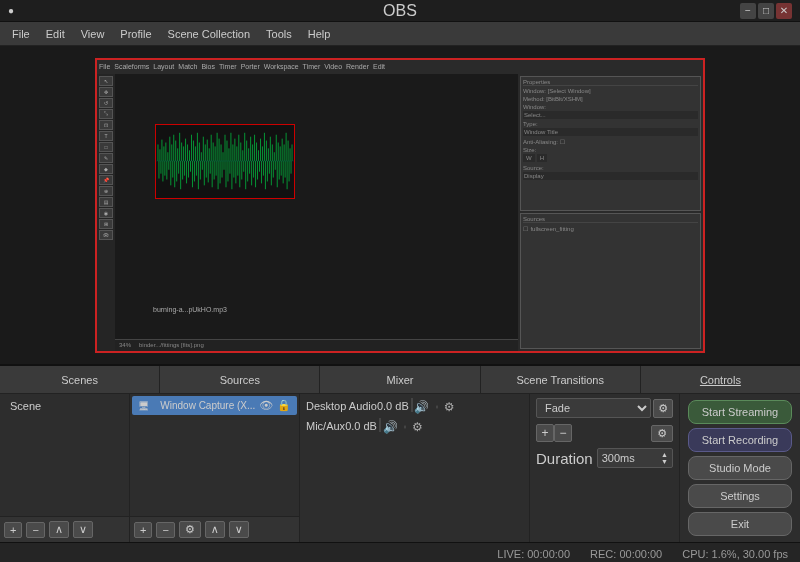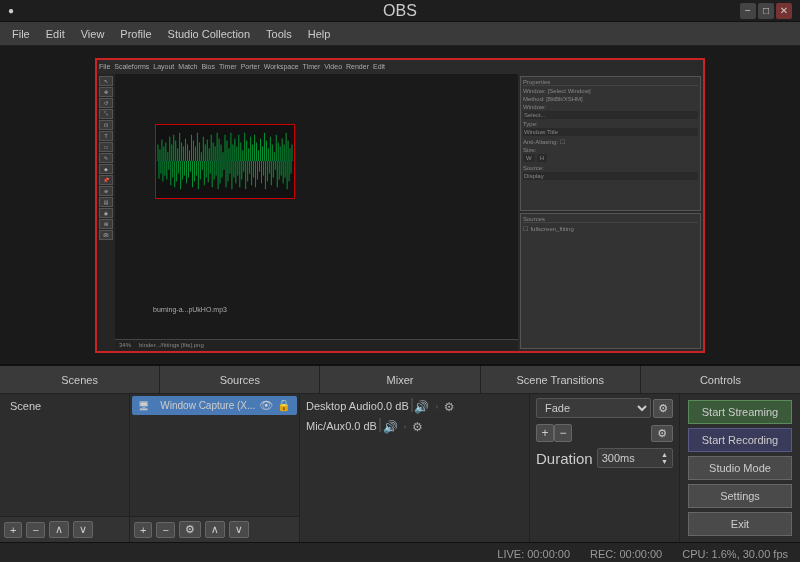--- a/index.html
+++ b/index.html
@@ -170,21 +170,21 @@
     }
     .panel-header {
       flex: 1;
       display: flex;
       align-items: center;
       justify-content: center;
       font-size: 11px;
       color: #ccc;
       border-right: 1px solid #222;
     }
-    .panel-header:last-child { border-right: none; }
+    .panel-header:last-child { border-right: none; text-decoration: underline; }
 
     #panel-content {
       display: flex;
       flex: 1;
       background: #2d2d2d;
     }
 
     
     #scenes-panel {
       width: 130px;
@@ -351,21 +351,21 @@
       padding: 6px 8px;
       gap: 4px;
     }
     .ctrl-btn {
       background: #4a4a4a;
       border: 1px solid #666;
       color: #ccc;
       font-size: 11px;
       padding: 5px 8px;
       cursor: pointer;
-      border-radius: 0;
+      border-radius: 8px;
       text-align: center;
     }
     .ctrl-btn.start-streaming { background: #3a5a3a; border-color: #5a8a5a; }
     .ctrl-btn.start-recording { background: #3a3a5a; border-color: #5a5a8a; }
 
     
     #status-bar {
       height: 22px;
       background: #252525;
       display: flex;
@@ -399,21 +399,21 @@
     <button class="title-btn">□</button>
     <button class="title-btn" style="background:#773333;">✕</button>
   </div>
 </div>
 
 <div id="menu-bar">
   <span class="menu-item">File</span>
   <span class="menu-item">Edit</span>
   <span class="menu-item">View</span>
   <span class="menu-item">Profile</span>
-  <span class="menu-item">Studio Collection</span>
+  <span class="menu-item">Scene Collection</span>
   <span class="menu-item">Tools</span>
   <span class="menu-item">Help</span>
 </div>
 
 <div id="preview-area">
   <div id="preview-content">
 
     <div class="corner-dot" style="top:-4px;left:-4px;"></div>
     <div class="corner-dot" style="top:-4px;right:-4px;"></div>
     <div class="corner-dot" style="bottom:-4px;left:-4px;"></div>

